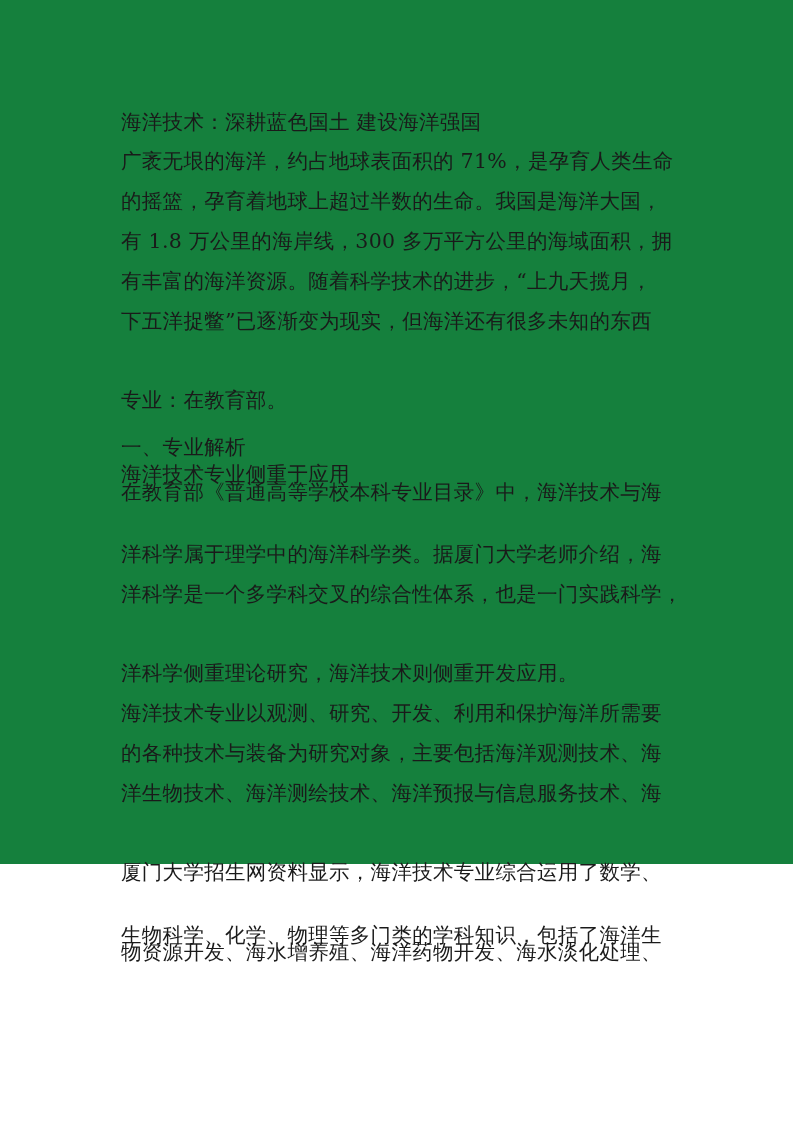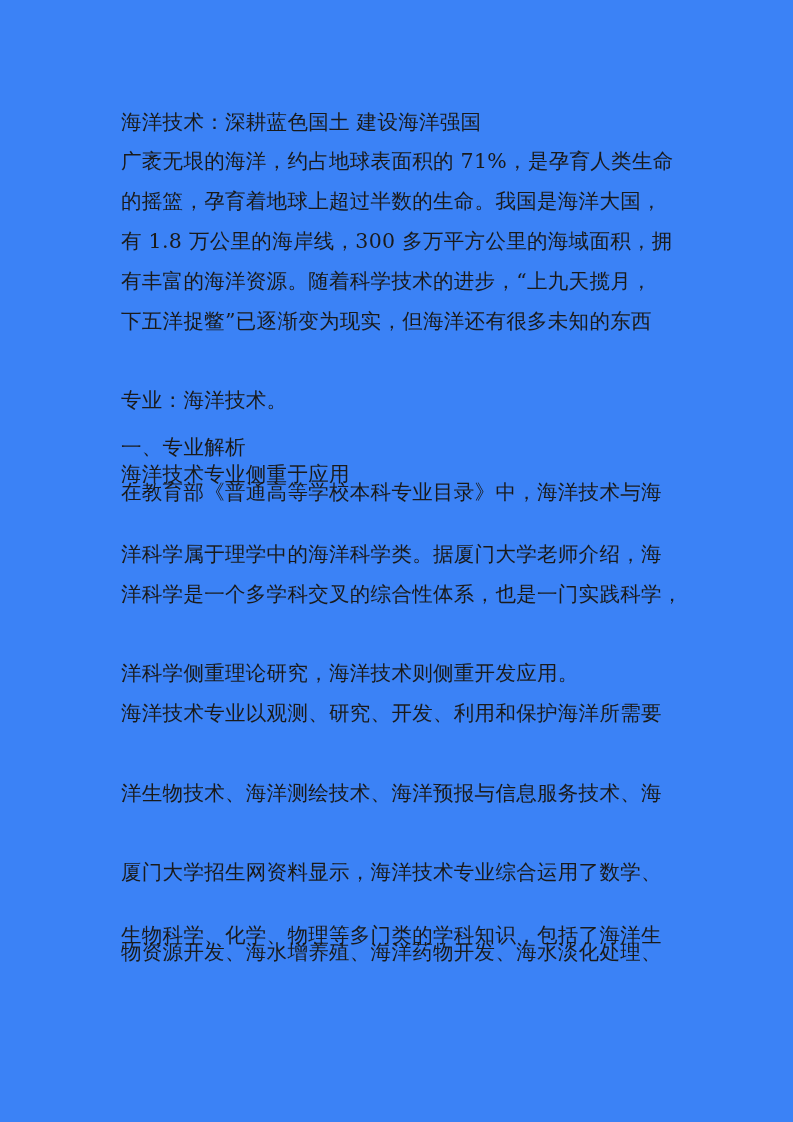--- a/index.html
+++ b/index.html
@@ -13,47 +13,48 @@
       position: relative;
       overflow: hidden;
       font-family: "DejaVu Serif", "Liberation Serif", serif;
       color: #1a1a1a;
     }
     .page {
       position: absolute;
       left: 0;
       top: 0;
       width: 793px;
-      height: 1122px;
-      background: #3b82f6;
+      height: 864px;
+      background: #15803d;
     }
     .line {
       position: absolute;
       left: 121px;
       font-size: 20.5px;
       line-height: 24px;
       white-space: nowrap;
       letter-spacing: 0.3px;
     }
   </style>
 </head>
 <body>
 
 <div class="page">
   <div class="line" style="top:110px">海洋技术：深耕蓝色国土 建设海洋强国</div>
   <div class="line" style="top:149px">广袤无垠的海洋，约占地球表面积的 71%，是孕育人类生命</div>
   <div class="line" style="top:189px">的摇篮，孕育着地球上超过半数的生命。我国是海洋大国，</div>
   <div class="line" style="top:229px">有 1.8 万公里的海岸线，300 多万平方公里的海域面积，拥</div>
   <div class="line" style="top:269px">有丰富的海洋资源。随着科学技术的进步，“上九天揽月，</div>
   <div class="line" style="top:309px">下五洋捉鳖”已逐渐变为现实，但海洋还有很多未知的东西</div>
-  <div class="line" style="top:388px">专业：海洋技术。</div>
+  <div class="line" style="top:388px">专业：在教育部。</div>
   <div class="line" style="top:435px">一、专业解析</div>
   <div class="line" style="top:462px">海洋技术专业侧重于应用</div>
   <div class="line" style="top:480px">在教育部《普通高等学校本科专业目录》中，海洋技术与海</div>
   <div class="line" style="top:542px">洋科学属于理学中的海洋科学类。据厦门大学老师介绍，海</div>
   <div class="line" style="top:582px">洋科学是一个多学科交叉的综合性体系，也是一门实践科学，</div>
   <div class="line" style="top:661px">洋科学侧重理论研究，海洋技术则侧重开发应用。</div>
   <div class="line" style="top:701px">海洋技术专业以观测、研究、开发、利用和保护海洋所需要</div>
+  <div class="line" style="top:741px">的各种技术与装备为研究对象，主要包括海洋观测技术、海</div>
   <div class="line" style="top:781px">洋生物技术、海洋测绘技术、海洋预报与信息服务技术、海</div>
   <div class="line" style="top:860px">厦门大学招生网资料显示，海洋技术专业综合运用了数学、</div>
   <div class="line" style="top:923px">生物科学、化学、物理等多门类的学科知识，包括了海洋生</div>
   <div class="line" style="top:940px">物资源开发、海水增养殖、海洋药物开发、海水淡化处理、</div>
 </div>
 
 </body></html>

